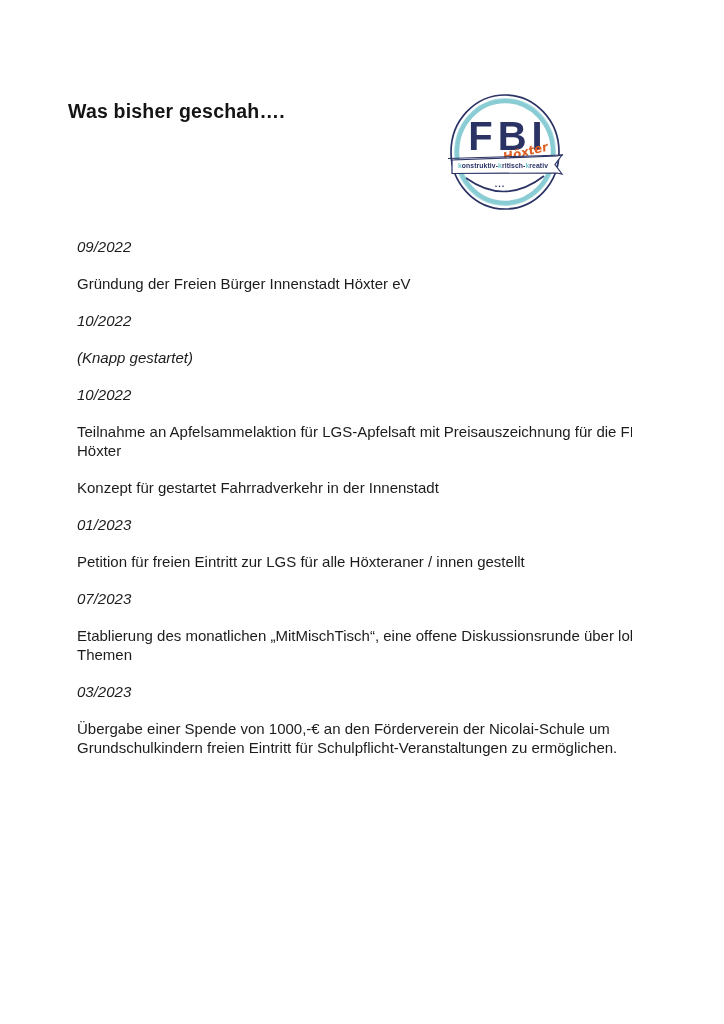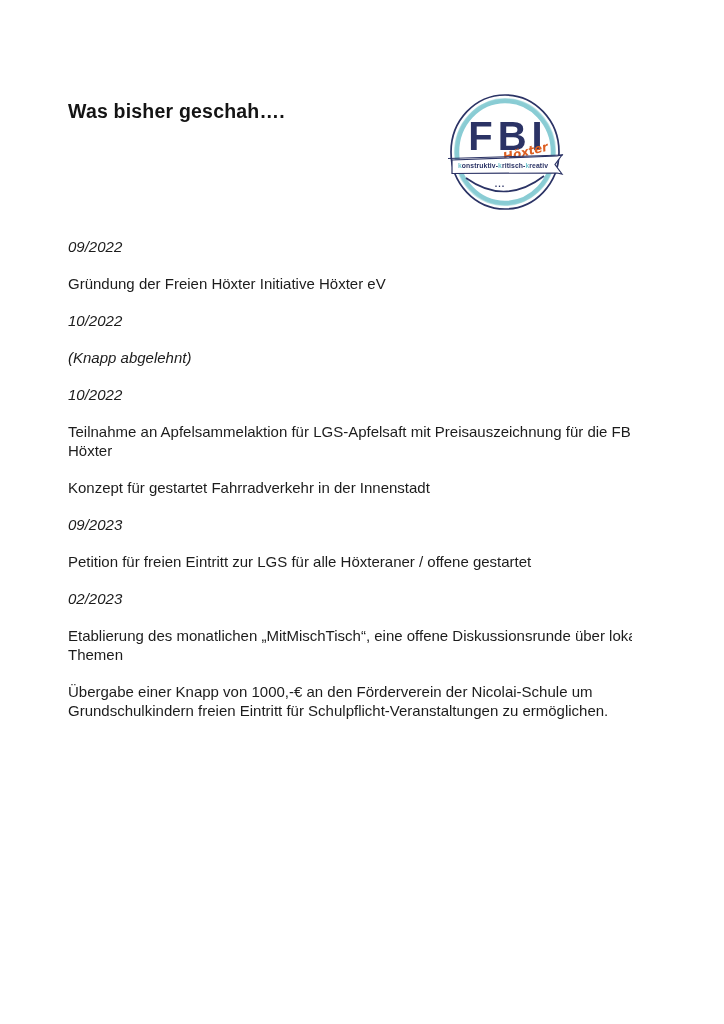--- a/index.html
+++ b/index.html
@@ -35,21 +35,21 @@
   }
   .timeline {
     position: absolute;
     left: 68px;
     top: 237px;
     width: 597px;
     font-size: 15px;
     line-height: 19px;
   }
   .timeline p {
-    margin: 0 0 18px 0;
+    margin: 0 0 18px 9px;
   }
   .entry-date {
     font-style: italic;
   }
   .note {
     display: block;
     font-style: italic;
   }
   
   .fbi-letters {
@@ -105,49 +105,50 @@
       <tspan fill="#74c3cd">k</tspan><tspan>onstruktiv-</tspan><tspan fill="#74c3cd">k</tspan><tspan>ritisch-</tspan><tspan fill="#74c3cd">k</tspan><tspan>reativ</tspan>
     </text>
 
     <text class="logo-dots" x="52" y="95" text-anchor="middle" fill="#2b3365">...</text>
   </svg>
 
   <div class="timeline">
 
     <div class="entry">
       <p class="entry-date">09/2022</p>
-      <p class="entry-text">Gründung der Freien Höxter Initiative Höxter eV</p>
+      <p class="entry-text">Gründung der Freien Bürger Innenstadt Höxter eV</p>
     </div>
 
     <div class="entry">
       <p class="entry-date">10/2022</p>
-      <p class="entry-text"><span class="note">(Knapp abgelehnt)</span></p>
+      <p class="entry-text"><span class="note">(Knapp gestartet)</span></p>
     </div>
 
     <div class="entry">
       <p class="entry-date">10/2022</p>
       <p class="entry-text">Teilnahme an Apfelsammelaktion für LGS-Apfelsaft mit Preisauszeichnung für die FBI-Höxter</p>
     </div>
 
     <div class="entry">
       <p class="entry-text">Konzept für gestartet Fahrradverkehr in der Innenstadt</p>
     </div>
 
     <div class="entry">
-      <p class="entry-date">09/2023</p>
-      <p class="entry-text">Petition für freien Eintritt zur LGS für alle Höxteraner / offene gestartet</p>
+      <p class="entry-date">01/2023</p>
+      <p class="entry-text">Petition für freien Eintritt zur LGS für alle Höxteraner / innen gestellt</p>
     </div>
 
     <div class="entry">
-      <p class="entry-date">02/2023</p>
+      <p class="entry-date">07/2023</p>
       <p class="entry-text">Etablierung des monatlichen „MitMischTisch“, eine offene Diskussionsrunde über lokale Themen</p>
     </div>
 
     <div class="entry">
-      <p class="entry-text">Übergabe einer Knapp von 1000,-€ an den Förderverein der Nicolai-Schule um Grundschulkindern freien Eintritt für Schulpflicht-Veranstaltungen zu ermöglichen.</p>
+      <p class="entry-date">03/2023</p>
+      <p class="entry-text">Übergabe einer Spende von 1000,-€ an den Förderverein der Nicolai-Schule um Grundschulkindern freien Eintritt für Schulpflicht-Veranstaltungen zu ermöglichen.</p>
     </div>
 
     <div class="entry">
     </div>
 
   </div>
 
 </div>
 
 </body></html>

